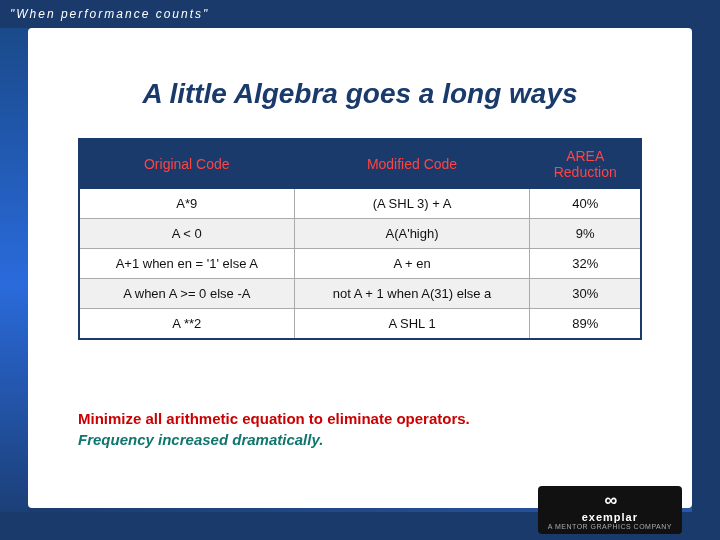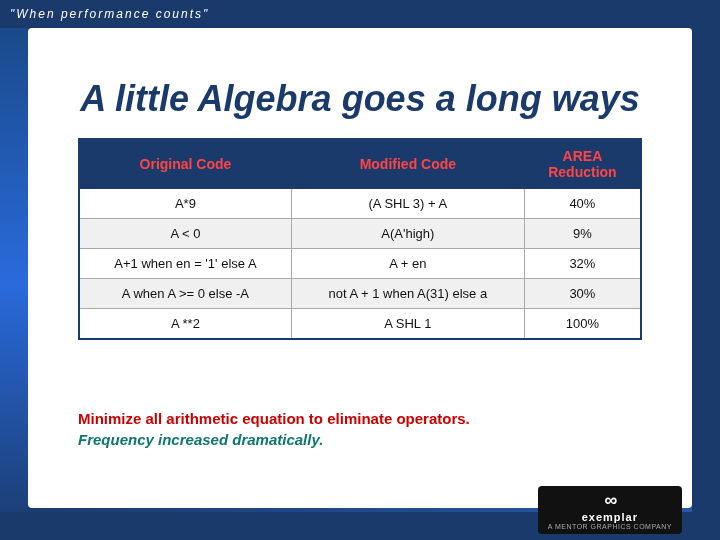--- a/index.html
+++ b/index.html
@@ -83,21 +83,21 @@
       background: #1a3a6b;
     }
 
     
     .page-title {
       position: absolute;
       top: 50px;
       left: 50px;
       right: 50px;
       text-align: center;
-      font-size: 36px;
+      font-size: 28px;
       font-weight: bold;
       color: #1a3a6b;
       font-style: italic;
     }
 
     
     .table-container {
       position: absolute;
       top: 110px;
       left: 50px;
@@ -106,21 +106,21 @@
 
     table {
       width: 100%;
       border-collapse: collapse;
       border: 2px solid #1a3a6b;
     }
 
     th {
       background: #1a3a6b;
       color: #ff4444;
-      font-weight: bold;
+      font-weight: normal;
       font-size: 14px;
       padding: 8px 10px;
       text-align: center;
       border: 1px solid #1a3a6b;
     }
 
     td {
       padding: 7px 10px;
       text-align: center;
       font-size: 13px;
@@ -239,21 +239,21 @@
             <td>32%</td>
           </tr>
           <tr>
             <td>A when A &gt;= 0 else -A</td>
             <td>not A + 1 when A(31) else a</td>
             <td>30%</td>
           </tr>
           <tr>
             <td>A **2</td>
             <td>A SHL 1</td>
-            <td>100%</td>
+            <td>89%</td>
           </tr>
         </tbody>
     </table>
   </div>
 
   <div class="bottom-text">
     <div class="bottom-text-line1">Minimize all arithmetic equation to eliminate operators.</div>
     <div class="bottom-text-line2">Frequency increased dramatically.</div>
   </div>
 

